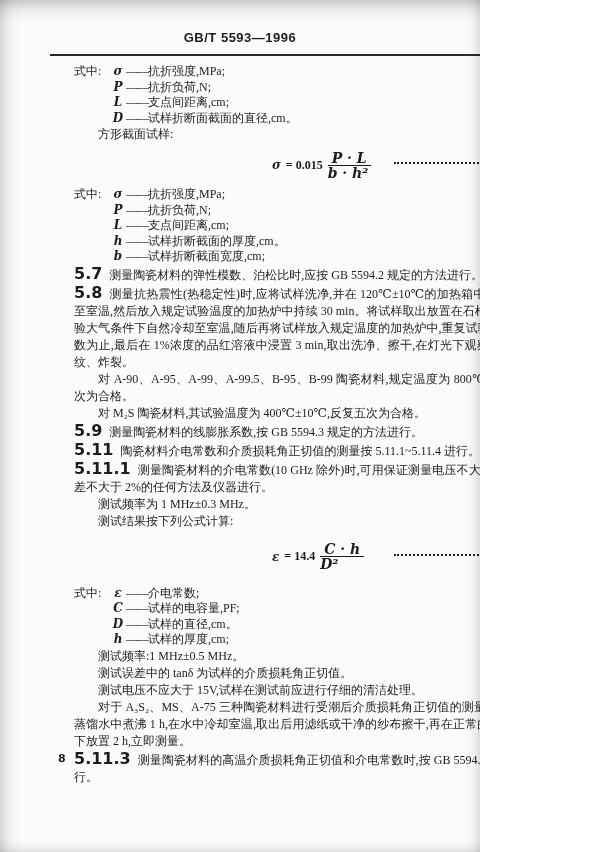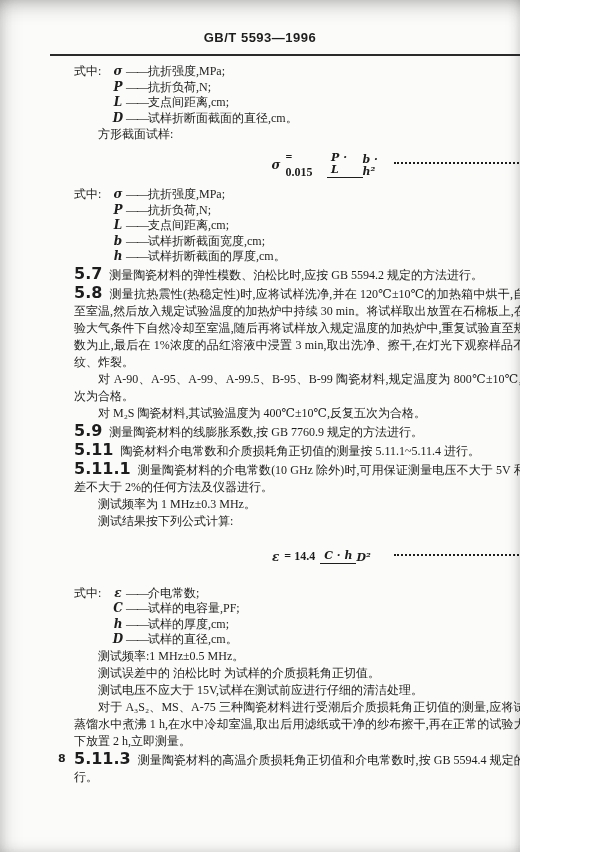--- a/index.html
+++ b/index.html
@@ -1,17 +1,17 @@
 <!DOCTYPE html>
 <html><head>
 <meta charset="utf-8">
 <style>
   html,body { margin:0; padding:0; background:#ffffff; }
   .page {
-    position:relative; width:520px; height:852px; overflow:hidden;
+    position:relative; width:480px; height:852px; overflow:hidden;
     background:#fbfbf9; color:#1d1d1d;
     font-family:"Liberation Serif","DejaVu Serif",serif;
     box-shadow:
       inset 0 16px 22px -16px rgba(40,40,40,.45),
       inset 16px 0 22px -18px rgba(40,40,40,.35),
       inset -12px 0 16px -14px rgba(40,40,40,.28),
       inset 0 -12px 16px -14px rgba(40,40,40,.25);
   }
   .doc-header {
     position:absolute; top:30px; left:0; right:0; text-align:center;
@@ -36,23 +36,23 @@
           font-size:16px; margin-right:7px; }
   p.ind { text-indent:24px; }
 
   
   .formula-row { display:flex; align-items:center; margin:7px 0; height:30px; }
   .formula-row.f3 { margin:12px 0 14px; }
   .fspacer { width:198px; }
   .formula { display:inline-flex; align-items:center; font-weight:bold; font-size:12px; }
   .fvar  { font-style:italic; font-family:"DejaVu Serif",serif; margin-right:5px; }
   .fcoef { margin-right:5px; }
-  .frac { display:inline-flex; flex-direction:row; align-items:flex-end;
+  .frac { display:inline-flex; flex-direction:column; align-items:flex-start;
           font-style:italic; font-weight:bold; font-family:"DejaVu Serif",serif;
-          font-size:11px; line-height:12px; }
+          font-size:14px; line-height:12px; }
   .fnum { border-bottom:1.2px solid #1d1d1d; padding:0 4px 1px; }
   .fden { padding-top:1px; }
   .fgap { flex:1; }
   .dots { width:128px; border-bottom:2.4px dotted #1d1d1d; transform:translateY(-2px); }
   .eqnum { width:40px; text-align:right; font-weight:bold; }
 
   .pagenum { position:absolute; top:752px; left:58px; font-weight:bold; font-size:11px;
              font-family:"DejaVu Sans","Liberation Sans",sans-serif; }
 </style>
 </head>
@@ -101,35 +101,35 @@
       <div class="def-line">
         <span class="def-intro">式中:</span><span class="sym">σ</span><span class="ddash">——</span><span>抗折强度,MPa;</span>
       </div>
       <div class="def-line cont">
         <span class="sym">P</span><span class="ddash">——</span><span>抗折负荷,N;</span>
       </div>
       <div class="def-line cont">
         <span class="sym">L</span><span class="ddash">——</span><span>支点间距离,cm;</span>
       </div>
       <div class="def-line cont">
-        <span class="sym">b</span><span class="ddash">——</span><span>试样折断截面宽度,cm;</span>
+        <span class="sym">h</span><span class="ddash">——</span><span>试样折断截面的厚度,cm。</span>
       </div>
       <div class="def-line cont">
-        <span class="sym">h</span><span class="ddash">——</span><span>试样折断截面的厚度,cm。</span>
+        <span class="sym">b</span><span class="ddash">——</span><span>试样折断截面宽度,cm;</span>
       </div>
     </div>
 
     <p class="para"><span class="cnum">5.7</span><span>测量陶瓷材料的弹性模数、泊松比时,应按 GB 5594.2 规定的方法进行。</span></p>
 
     <p class="para"><span class="cnum">5.8</span><span>测量抗热震性(热稳定性)时,应将试样洗净,并在 120℃±10℃的加热箱中烘干,自然冷却至室温,然后放入规定试验温度的加热炉中持续 30 min。将试样取出放置在石棉板上,在正常试验大气条件下自然冷却至室温,随后再将试样放入规定温度的加热炉中,重复试验直至规定的次数为止,最后在 1%浓度的品红溶液中浸置 3 min,取出洗净、擦干,在灯光下观察样品不应有裂纹、炸裂。</span></p>
 
     <p class="para ind"><span>对 A-90、A-95、A-99、A-99.5、B-95、B-99 陶瓷材料,规定温度为 800℃±10℃,反复 10 次为合格。</span></p>
     <p class="para ind"><span>对 M₂S 陶瓷材料,其试验温度为 400℃±10℃,反复五次为合格。</span></p>
 
-    <p class="para"><span class="cnum">5.9</span><span>测量陶瓷材料的线膨胀系数,按 GB 7760.9 规定的方法进行。</span></p>
+    <p class="para"><span class="cnum">5.9</span><span>测量陶瓷材料的线膨胀系数,按 GB 5594.3 规定的方法进行。</span></p>
     <p class="para"><span class="cnum">5.11</span><span>陶瓷材料介电常数和介质损耗角正切值的测量按 5.11.1~5.11.4 进行。</span></p>
     <p class="para"><span class="cnum">5.11.1</span><span>测量陶瓷材料的介电常数(10 GHz 除外)时,可用保证测量电压不大于 5V 和测试误差不大于 2%的任何方法及仪器进行。</span></p>
 
     <p class="para ind"><span>测试频率为 1 MHz±0.3 MHz。</span></p>
     <p class="para ind"><span>测试结果按下列公式计算:</span></p>
 
     <div class="formula-row f3">
       <span class="fspacer"></span>
       <span class="formula">
         <span class="fvar">ε</span>
@@ -145,30 +145,30 @@
     </div>
 
     <div class="defs">
       <div class="def-line">
         <span class="def-intro">式中:</span><span class="sym">ε</span><span class="ddash">——</span><span>介电常数;</span>
       </div>
       <div class="def-line cont">
         <span class="sym">C</span><span class="ddash">——</span><span>试样的电容量,PF;</span>
       </div>
       <div class="def-line cont">
-        <span class="sym">h</span><span class="ddash">——</span><span>试样的厚度,cm;</span>
+        <span class="sym">D</span><span class="ddash">——</span><span>试样的直径,cm。</span>
       </div>
       <div class="def-line cont">
-        <span class="sym">D</span><span class="ddash">——</span><span>试样的直径,cm。</span>
+        <span class="sym">h</span><span class="ddash">——</span><span>试样的厚度,cm;</span>
       </div>
     </div>
 
 
     <p class="para ind"><span>测试频率:1 MHz±0.5 MHz。</span></p>
-    <p class="para ind"><span>测试误差中的 泊松比时 为试样的介质损耗角正切值。</span></p>
+    <p class="para ind"><span>测试误差中的 tanδ 为试样的介质损耗角正切值。</span></p>
     <p class="para ind"><span>测试电压不应大于 15V,试样在测试前应进行仔细的清洁处理。</span></p>
     <p class="para ind"><span>对于 A₃S₂、MS、A-75 三种陶瓷材料进行受潮后介质损耗角正切值的测量,应将试样放入蒸馏水中煮沸 1 h,在水中冷却室温,取出后用滤纸或干净的纱布擦干,再在正常的试验大气条件下放置 2 h,立即测量。</span></p>
 
     <p class="para"><span class="cnum">5.11.3</span><span>测量陶瓷材料的高温介质损耗角正切值和介电常数时,按 GB 5594.4 规定的方法进行。</span></p>
 
   </main>
 
   <div class="pagenum">8</div>
 </div>
 

